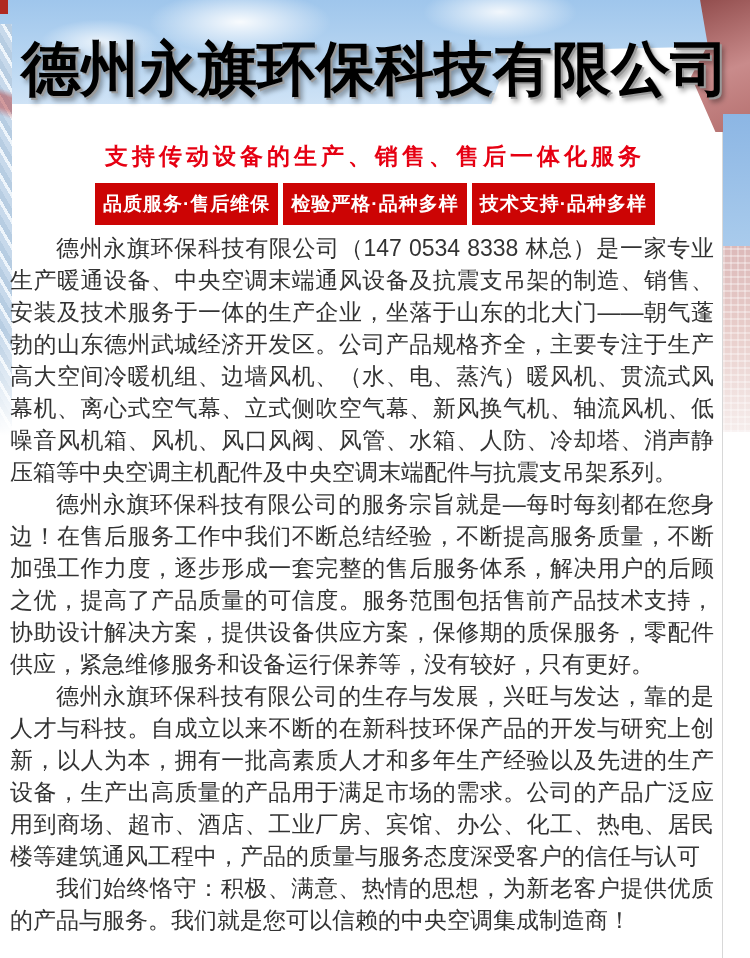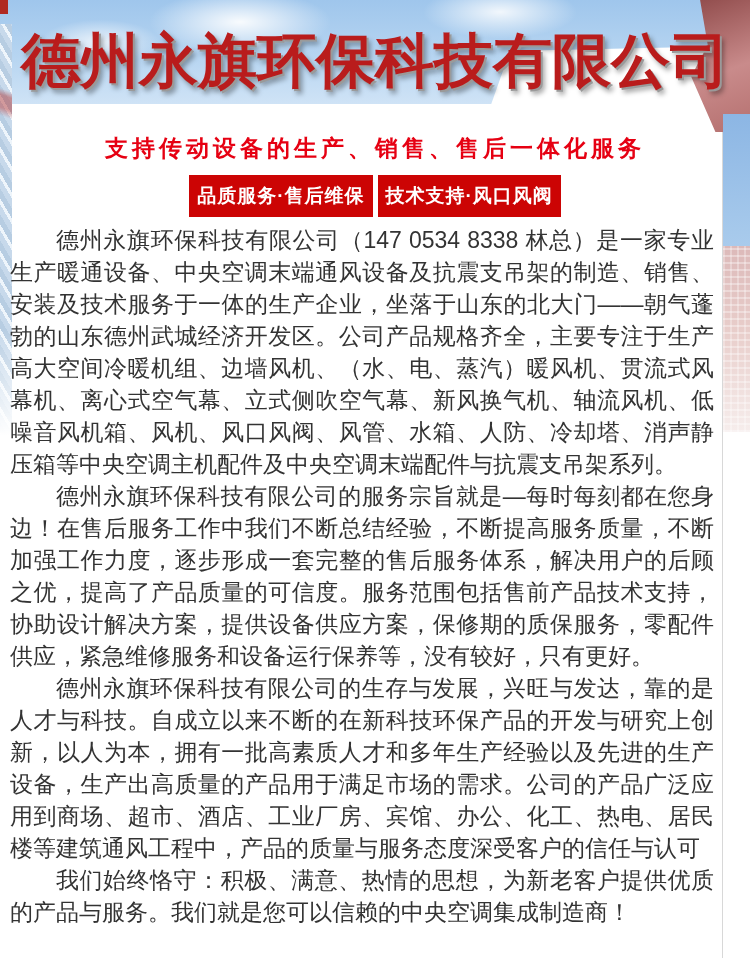--- a/index.html
+++ b/index.html
@@ -62,24 +62,24 @@
   }
   .right-divider {
     position: absolute; top: 0; left: 722px;
     width: 1px; height: 958px; z-index: 0;
     background: #d8d8d8;
   }
 
   
   .content { position: relative; z-index: 2; }
   .title {
-    margin: 0; padding-top: 18px;
+    margin: 8px; padding-top: 18px;
     text-align: center; white-space: nowrap;
     font-size: 59px; font-weight: 900; line-height: 86px;
-    color: #b91c1c; letter-spacing: 0;
+    color: #000000; letter-spacing: 0;
     text-shadow: 2px 2px 0 #9a9a9a, 4px 5px 5px rgba(0,0,0,.35);
   }
   .subtitle {
     margin-top: 29px;
     text-align: center;
     font-size: 23px; font-weight: bold;
     color: #e60012; letter-spacing: 4px;
   }
   .badge-row {
     margin-top: 11px;
@@ -114,21 +114,22 @@
   <div class="right-divider"></div>
 
   <div class="content">
 
     <h1 class="title">德州永旗环保科技有限公司</h1>
 
     <div class="subtitle">支持传动设备的生产、销售、售后一体化服务</div>
 
     <div class="badge-row">
       <span class="badge">品质服务·售后维保</span>
-      <span class="badge">技术支持·风口风阀</span>
+      <span class="badge">检验严格·品种多样</span>
+      <span class="badge">技术支持·品种多样</span>
     </div>
 
     <div class="intro">
       <p>德州永旗环保科技有限公司（147 0534 8338 林总）是一家专业生产暖通设备、中央空调末端通风设备及抗震支吊架的制造、销售、安装及技术服务于一体的生产企业，坐落于山东的北大门——朝气蓬勃的山东德州武城经济开发区。公司产品规格齐全，主要专注于生产高大空间冷暖机组、边墙风机、（水、电、蒸汽）暖风机、贯流式风幕机、离心式空气幕、立式侧吹空气幕、新风换气机、轴流风机、低噪音风机箱、风机、风口风阀、风管、水箱、人防、冷却塔、消声静压箱等中央空调主机配件及中央空调末端配件与抗震支吊架系列。</p>
       <p>德州永旗环保科技有限公司的服务宗旨就是—每时每刻都在您身边！在售后服务工作中我们不断总结经验，不断提高服务质量，不断加强工作力度，逐步形成一套完整的售后服务体系，解决用户的后顾之优，提高了产品质量的可信度。服务范围包括售前产品技术支持，协助设计解决方案，提供设备供应方案，保修期的质保服务，零配件供应，紧急维修服务和设备运行保养等，没有较好，只有更好。</p>
       <p>德州永旗环保科技有限公司的生存与发展，兴旺与发达，靠的是人才与科技。自成立以来不断的在新科技环保产品的开发与研究上创新，以人为本，拥有一批高素质人才和多年生产经验以及先进的生产设备，生产出高质量的产品用于满足市场的需求。公司的产品广泛应用到商场、超市、酒店、工业厂房、宾馆、办公、化工、热电、居民楼等建筑通风工程中，产品的质量与服务态度深受客户的信任与认可</p>
       <p>我们始终恪守：积极、满意、热情的思想，为新老客户提供优质的产品与服务。我们就是您可以信赖的中央空调集成制造商！</p>
     </div>
 
   </div>

